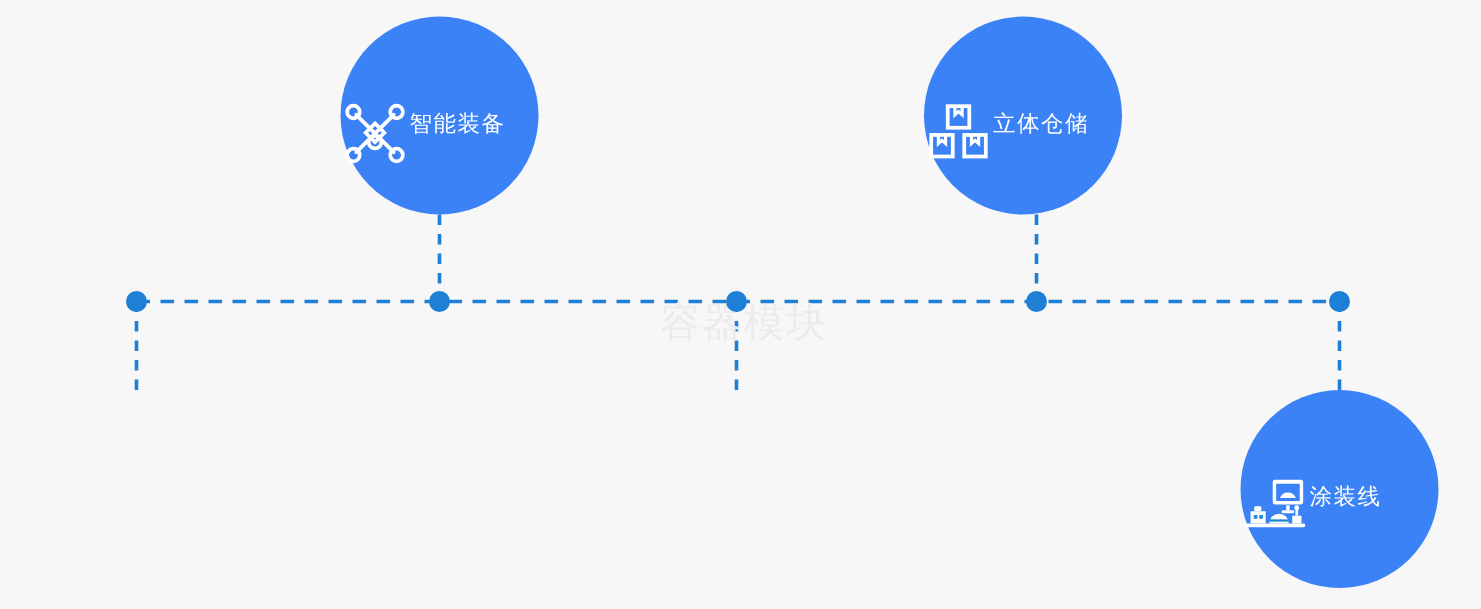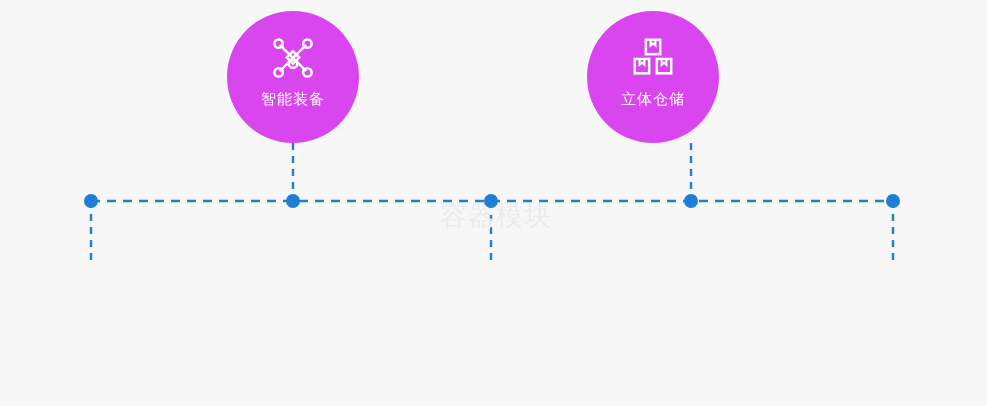--- a/index.html
+++ b/index.html
@@ -61,23 +61,23 @@
   }
 
   
   .node-circle {
     position: absolute;
     width: 132px;
     height: 132px;
     margin-left: -66px;
     margin-top: -66px;
     border-radius: 50%;
-    background: #d946ef;
+    background: #3b82f6;
     display: flex;
-    flex-direction: column;
+    flex-direction: row;
     align-items: center;
     justify-content: flex-start;
     box-sizing: border-box;
   }
   .node-circle .node-icon {
     margin-top: 24px;
     width: 46px;
     height: 46px;
     display: block;
     flex: none;
@@ -132,29 +132,57 @@
         <circle cx="9" cy="9" r="4.4"></circle>
         <circle cx="39" cy="9" r="4.4"></circle>
         <circle cx="9" cy="39" r="4.4"></circle>
         <circle cx="39" cy="39" r="4.4"></circle>
         <circle cx="24" cy="30" r="4.4"></circle>
         <path d="M24 17 L30.5 23.5 L24 30 L17.5 23.5 Z"></path>
       </svg>
       <div class="node-label">智能装备</div>
     </div>
 
-    <div class="node-circle" style="left:653px; top:77px;">
+    <div class="node-circle" style="left:682px; top:77px;">
       <svg class="node-icon" viewBox="0 0 48 48" xmlns="http://www.w3.org/2000/svg" fill="none" stroke="#ffffff" stroke-width="2.6" stroke-linejoin="miter">
         <rect x="16.5" y="5" width="15" height="15"></rect>
         <path d="M21.5 5 L21.5 11 L24 8.8 L26.5 11 L26.5 5" stroke-width="2.2"></path>
         <rect x="5" y="25" width="15" height="15"></rect>
         <path d="M10 25 L10 31 L12.5 28.8 L15 31 L15 25" stroke-width="2.2"></path>
         <rect x="28" y="25" width="15" height="15"></rect>
         <path d="M33 25 L33 31 L35.5 28.8 L38 31 L38 25" stroke-width="2.2"></path>
       </svg>
       <div class="node-label">立体仓储</div>
     </div>
 
 
 
+    <div class="node-circle" style="left:893px; top:326px;">
+      <svg class="node-icon" viewBox="0 0 48 48" xmlns="http://www.w3.org/2000/svg" fill="#ffffff" stroke="none">
+
+        <path d="M24 5 h18 a1.6 1.6 0 0 1 1.6 1.6 v14 a1.6 1.6 0 0 1 -1.6 1.6 h-18
+                 a1.6 1.6 0 0 1 -1.6 -1.6 v-14 A1.6 1.6 0 0 1 24 5 Z
+                 M24.8 7.8 v12 h16.4 v-12 Z"></path>
+
+        <path d="M27.5 17.8 a5.8 5.8 0 0 1 11 0 Z" fill="#ffffff"></path>
+        <rect x="31.8" y="22.8" width="2.4" height="3.4"></rect>
+        <rect x="28.6" y="26.2" width="8.8" height="2.2" rx="1"></rect>
+
+        <rect x="3" y="35.5" width="42" height="2.6" rx="1"></rect>
+
+        <path d="M7 27 h10.5 v8.5 h-10.5 Z"></path>
+        <rect x="9.5" y="23.5" width="5" height="3.5" rx="1"></rect>
+
+        <rect x="9.2" y="29.6" width="2.6" height="2.6" fill="#1f8ad7"></rect>
+        <rect x="13" y="29.6" width="2.6" height="2.6" fill="#1f8ad7"></rect>
+
+        <path d="M20 35.5 a6.8 6.8 0 0 1 13.6 0 Z"></path>
+        <rect x="20" y="32.6" width="13.6" height="1.6" fill="#1f8ad7"></rect>
+
+        <path d="M36 30 h6.4 v5.5 h-6.4 Z"></path>
+        <rect x="38.2" y="25.5" width="1.9" height="4.5"></rect>
+        <circle cx="39.1" cy="24.5" r="1.7"></circle>
+      </svg>
+      <div class="node-label">涂装线</div>
+    </div>
 
   </div>
 </div>
 
 </body></html>

